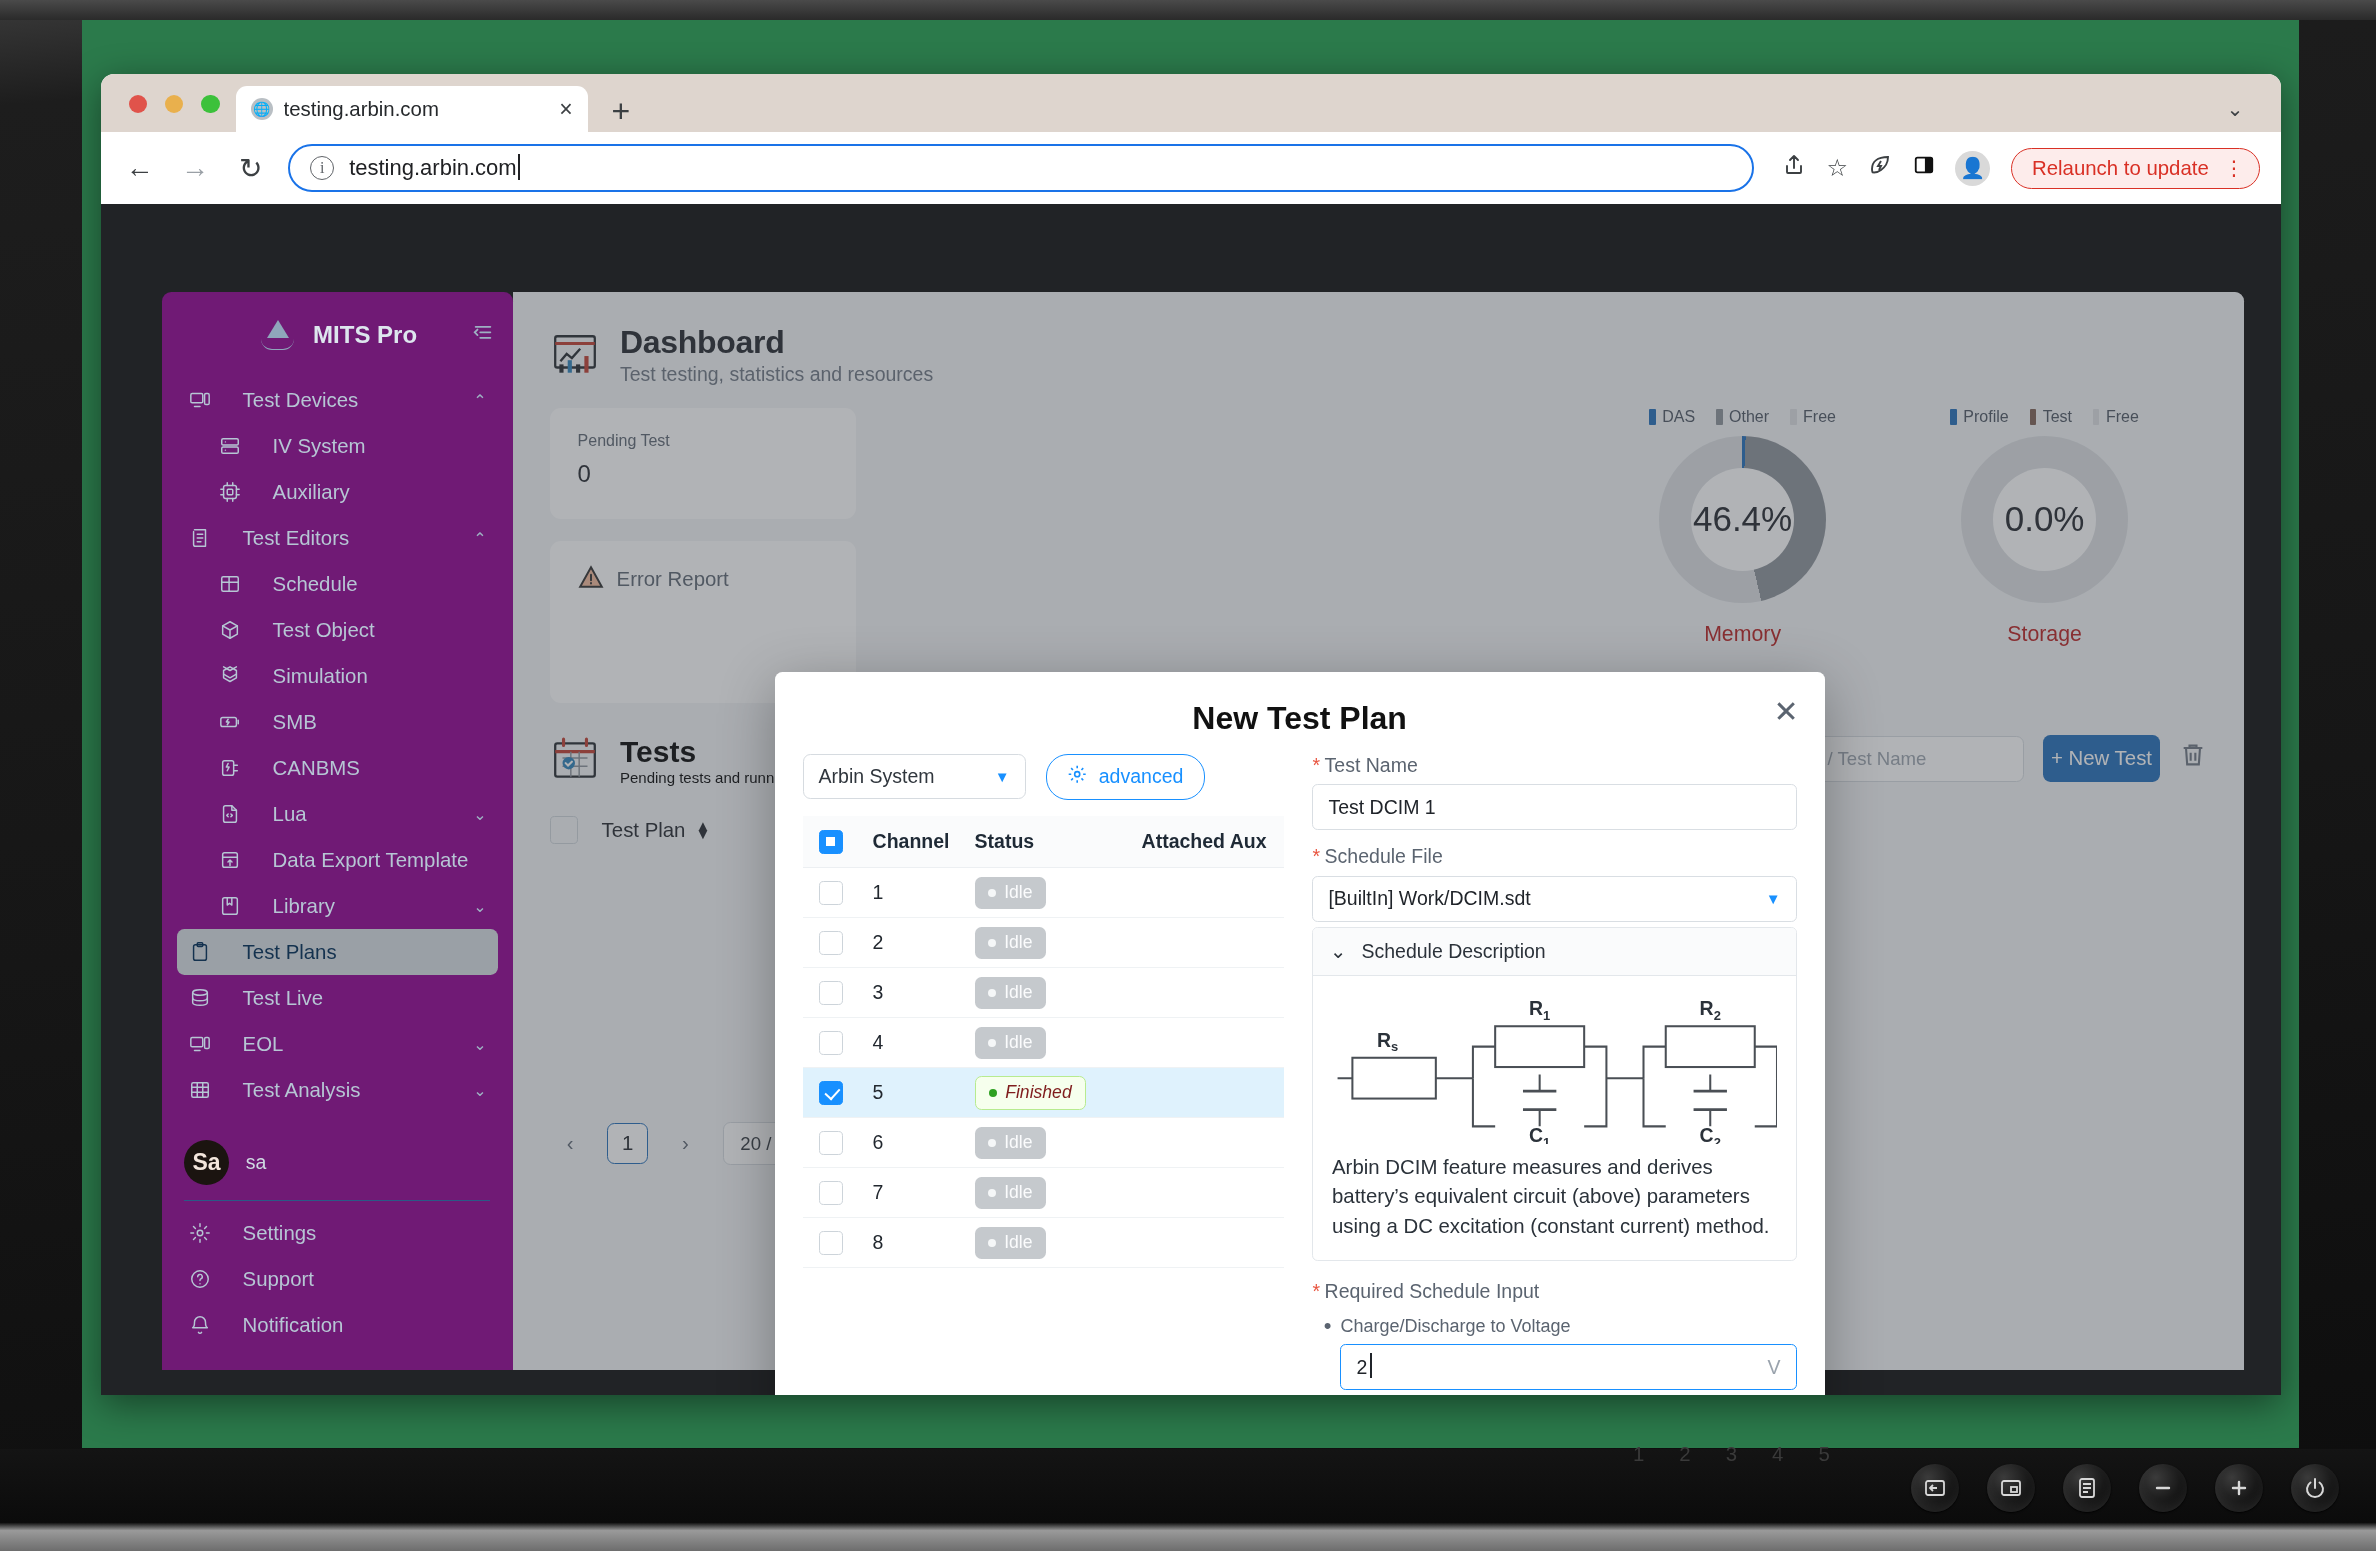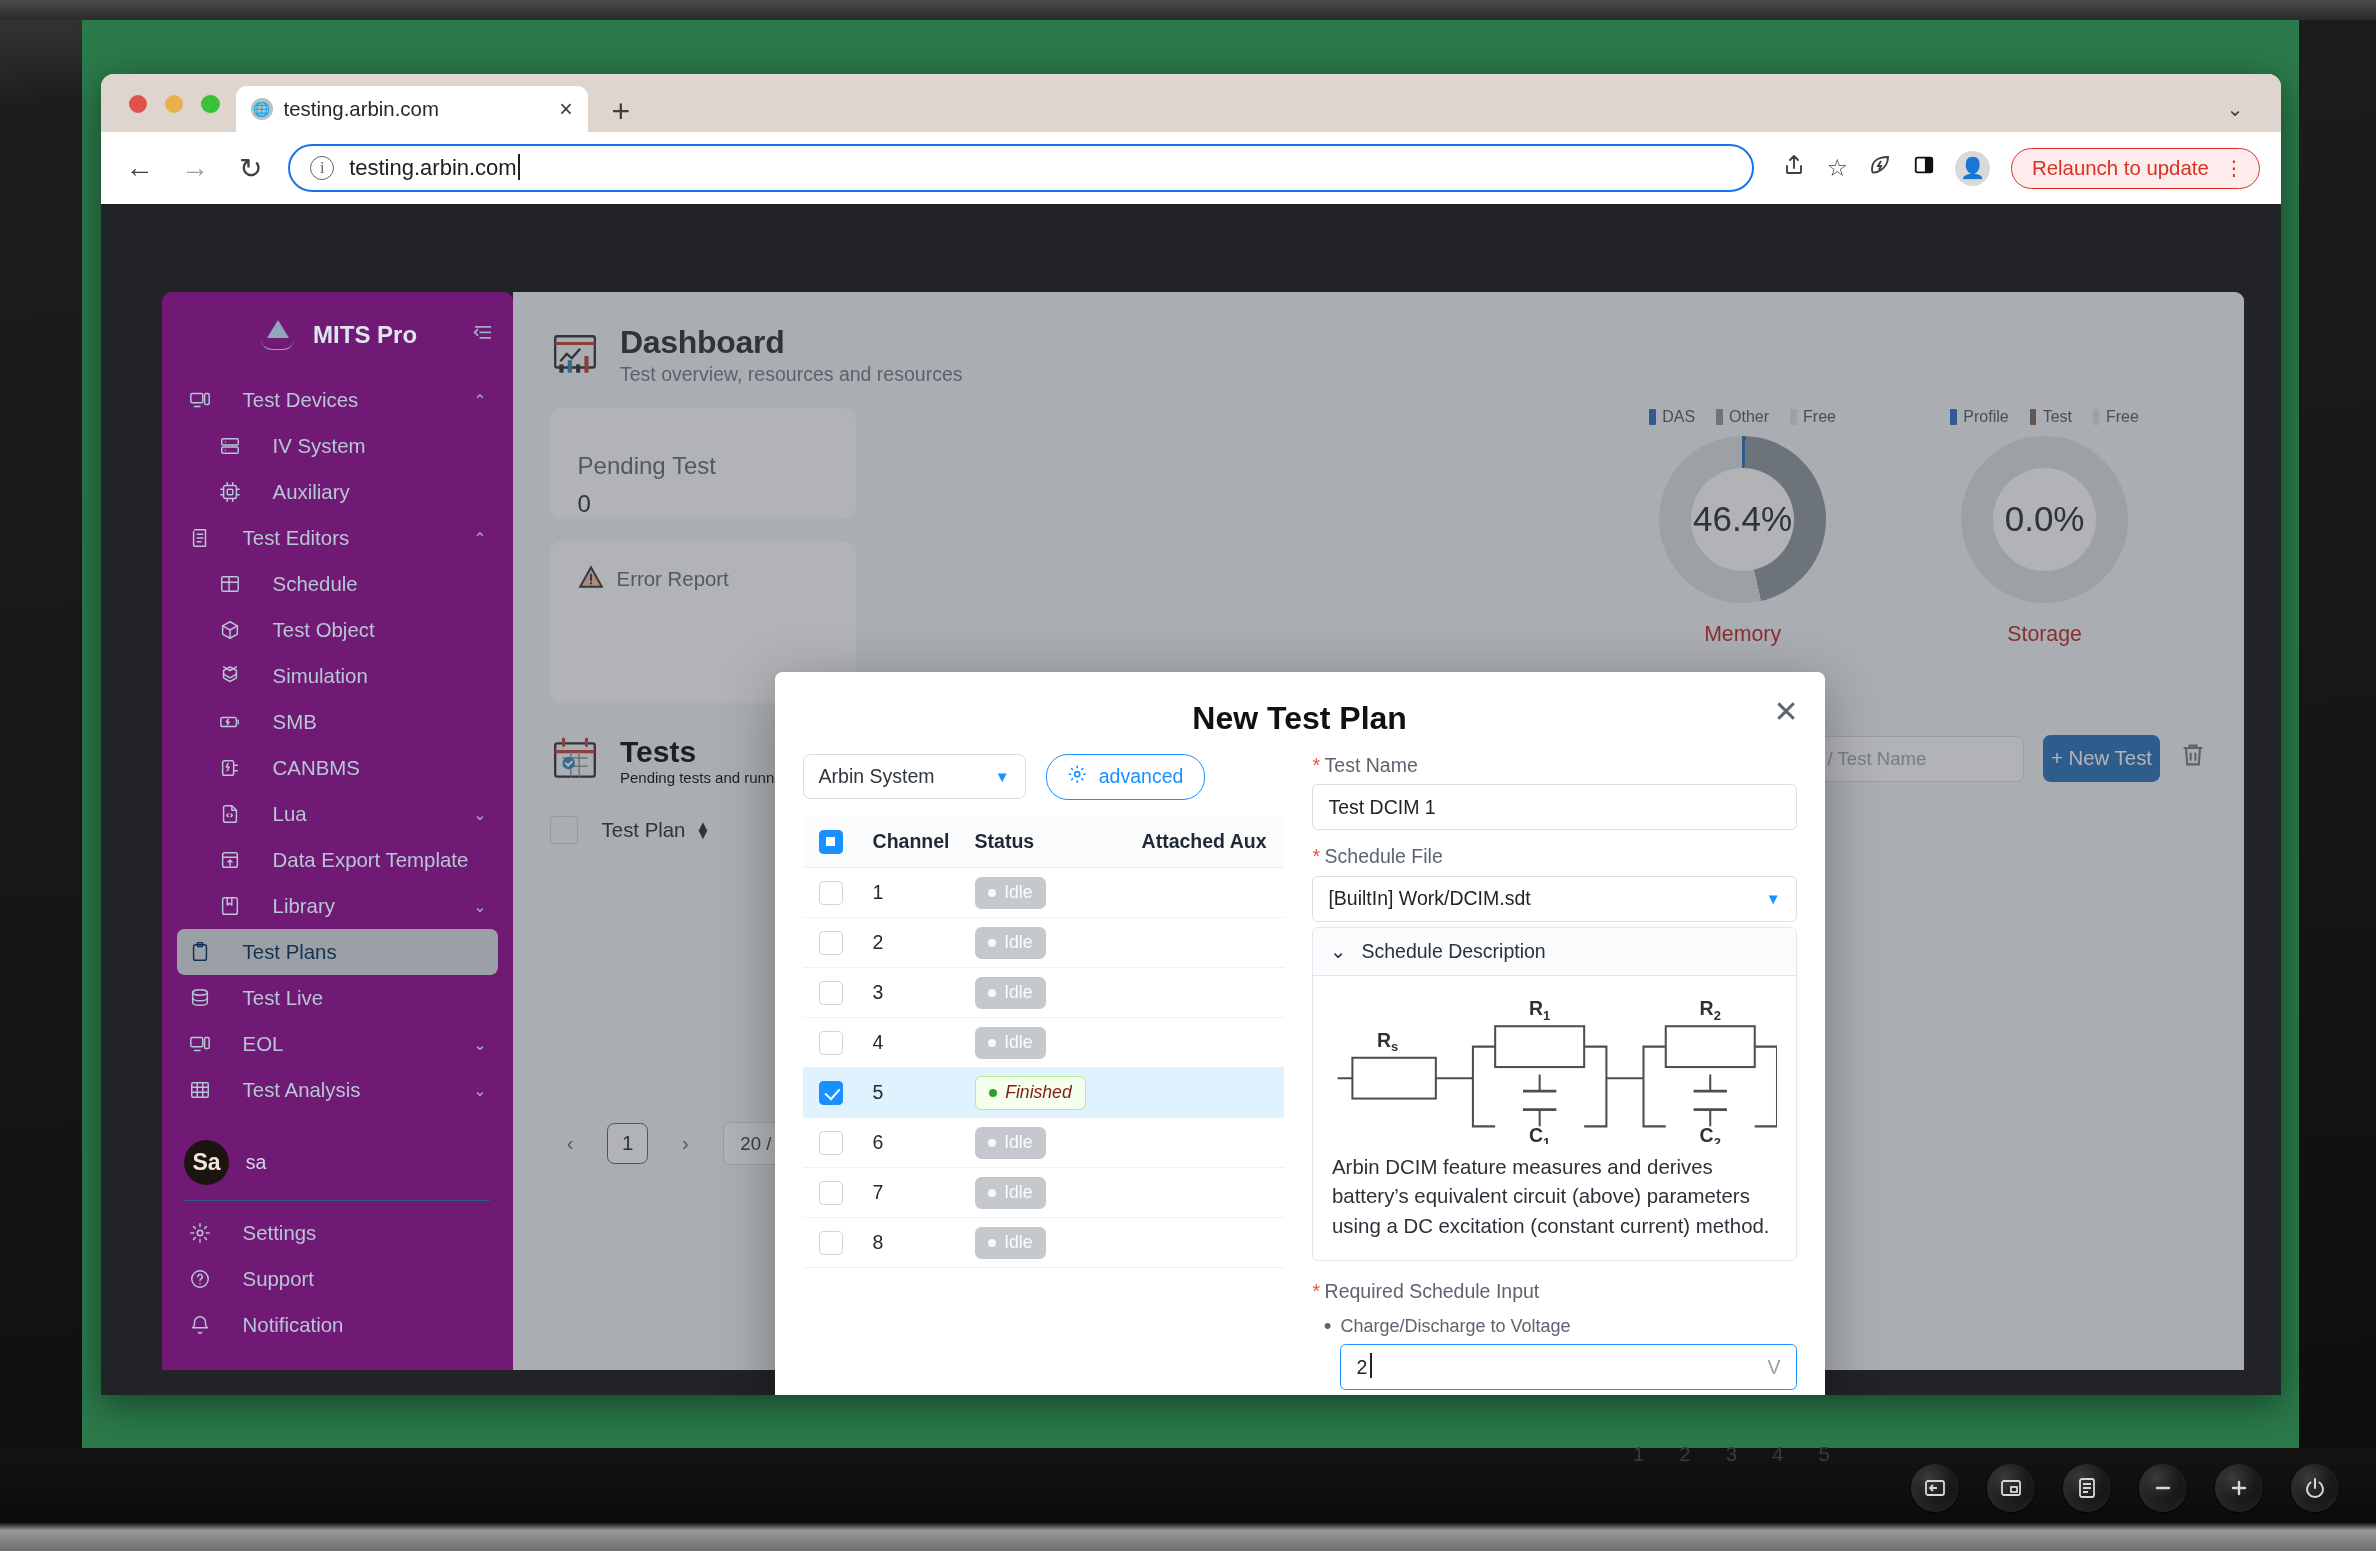--- a/index.html
+++ b/index.html
@@ -114,21 +114,21 @@
   #content-scale { padding:32px 37px; }
 
   .page-head { display:flex; align-items:center; gap:20.4px; margin-bottom:22px; }
   .page-head .bigicon { width:50px; height:50px; }
   .page-head h1 { font-size:32px; color:#20242a; font-weight:bold; letter-spacing:-0.3px; }
   .page-head .sub { font-size:19.5px; color:#6b7480; margin-top:1.9px; }
 
   .card { background:#fff; border-radius:11px; padding:24px 28px; }
   #row1 { display:flex; gap:26px; align-items:flex-start; }
   #pending { width:306px; height:111px; }
-  #pending .t { font-size:24px; color:#5b6470;margin-top:20px; }
+  #pending .t { font-size:16px; color:#5b6470; }
   #pending .v { font-size:24px; color:#20242a; margin-top:9.3px; }
   #errcard { width:306px; height:162px; }
   #errcard .hdr { display:flex; gap:13px; align-items:center; font-size:20.4px; color:#5b6470; }
 
   #gauges { margin-left:auto; display:flex; gap:52px; padding-right:37px; }
   .gauge { width:250px; text-align:center; }
   .legend { display:flex; justify-content:center; gap:21px; font-size:16px; color:#4a5360; margin-bottom:9.3px;text-align:center; }
   .legend i { display:inline-block; width:6.5px; height:16px; margin-right:6.5px; vertical-align:-2.8px; border-radius:0.9px;}
   .donut { width:167px; height:167px; border-radius:50%; margin:0 auto; position:relative; }
   .donut .hole { position:absolute; inset:32px; background:#fff; border-radius:50%;
@@ -502,21 +502,21 @@
                       <path d="M5 13h38" stroke="#c0392b" stroke-width="3"></path>
                     <path d="M10 30l6-7 5 4 8-9" stroke="#22262b"></path>
                       <rect x="9" y="33" width="4" height="8" fill="#22262b" stroke="none"></rect>
                     <rect x="17" y="29" width="4" height="12" fill="#2980b9" stroke="none"></rect>
                       <rect x="25" y="33" width="4" height="8" fill="#22262b" stroke="none"></rect>
                     <rect x="33" y="25" width="4" height="16" fill="#c0392b" stroke="none"></rect>
                     </svg>
                 </span>
                 <div>
                   <h1>Dashboard</h1>
-                  <div class="sub">Test overview, resources and resources</div>
+                  <div class="sub">Test testing, statistics and resources</div>
                 </div>
               </div>
 
               <div id="row1">
                 <div>
                   <div class="card" id="pending">
                     <div class="t">Pending Test</div>
                     <div class="v">0</div>
                   </div>
                   <div class="card" id="errcard" style="margin-top:22px">

